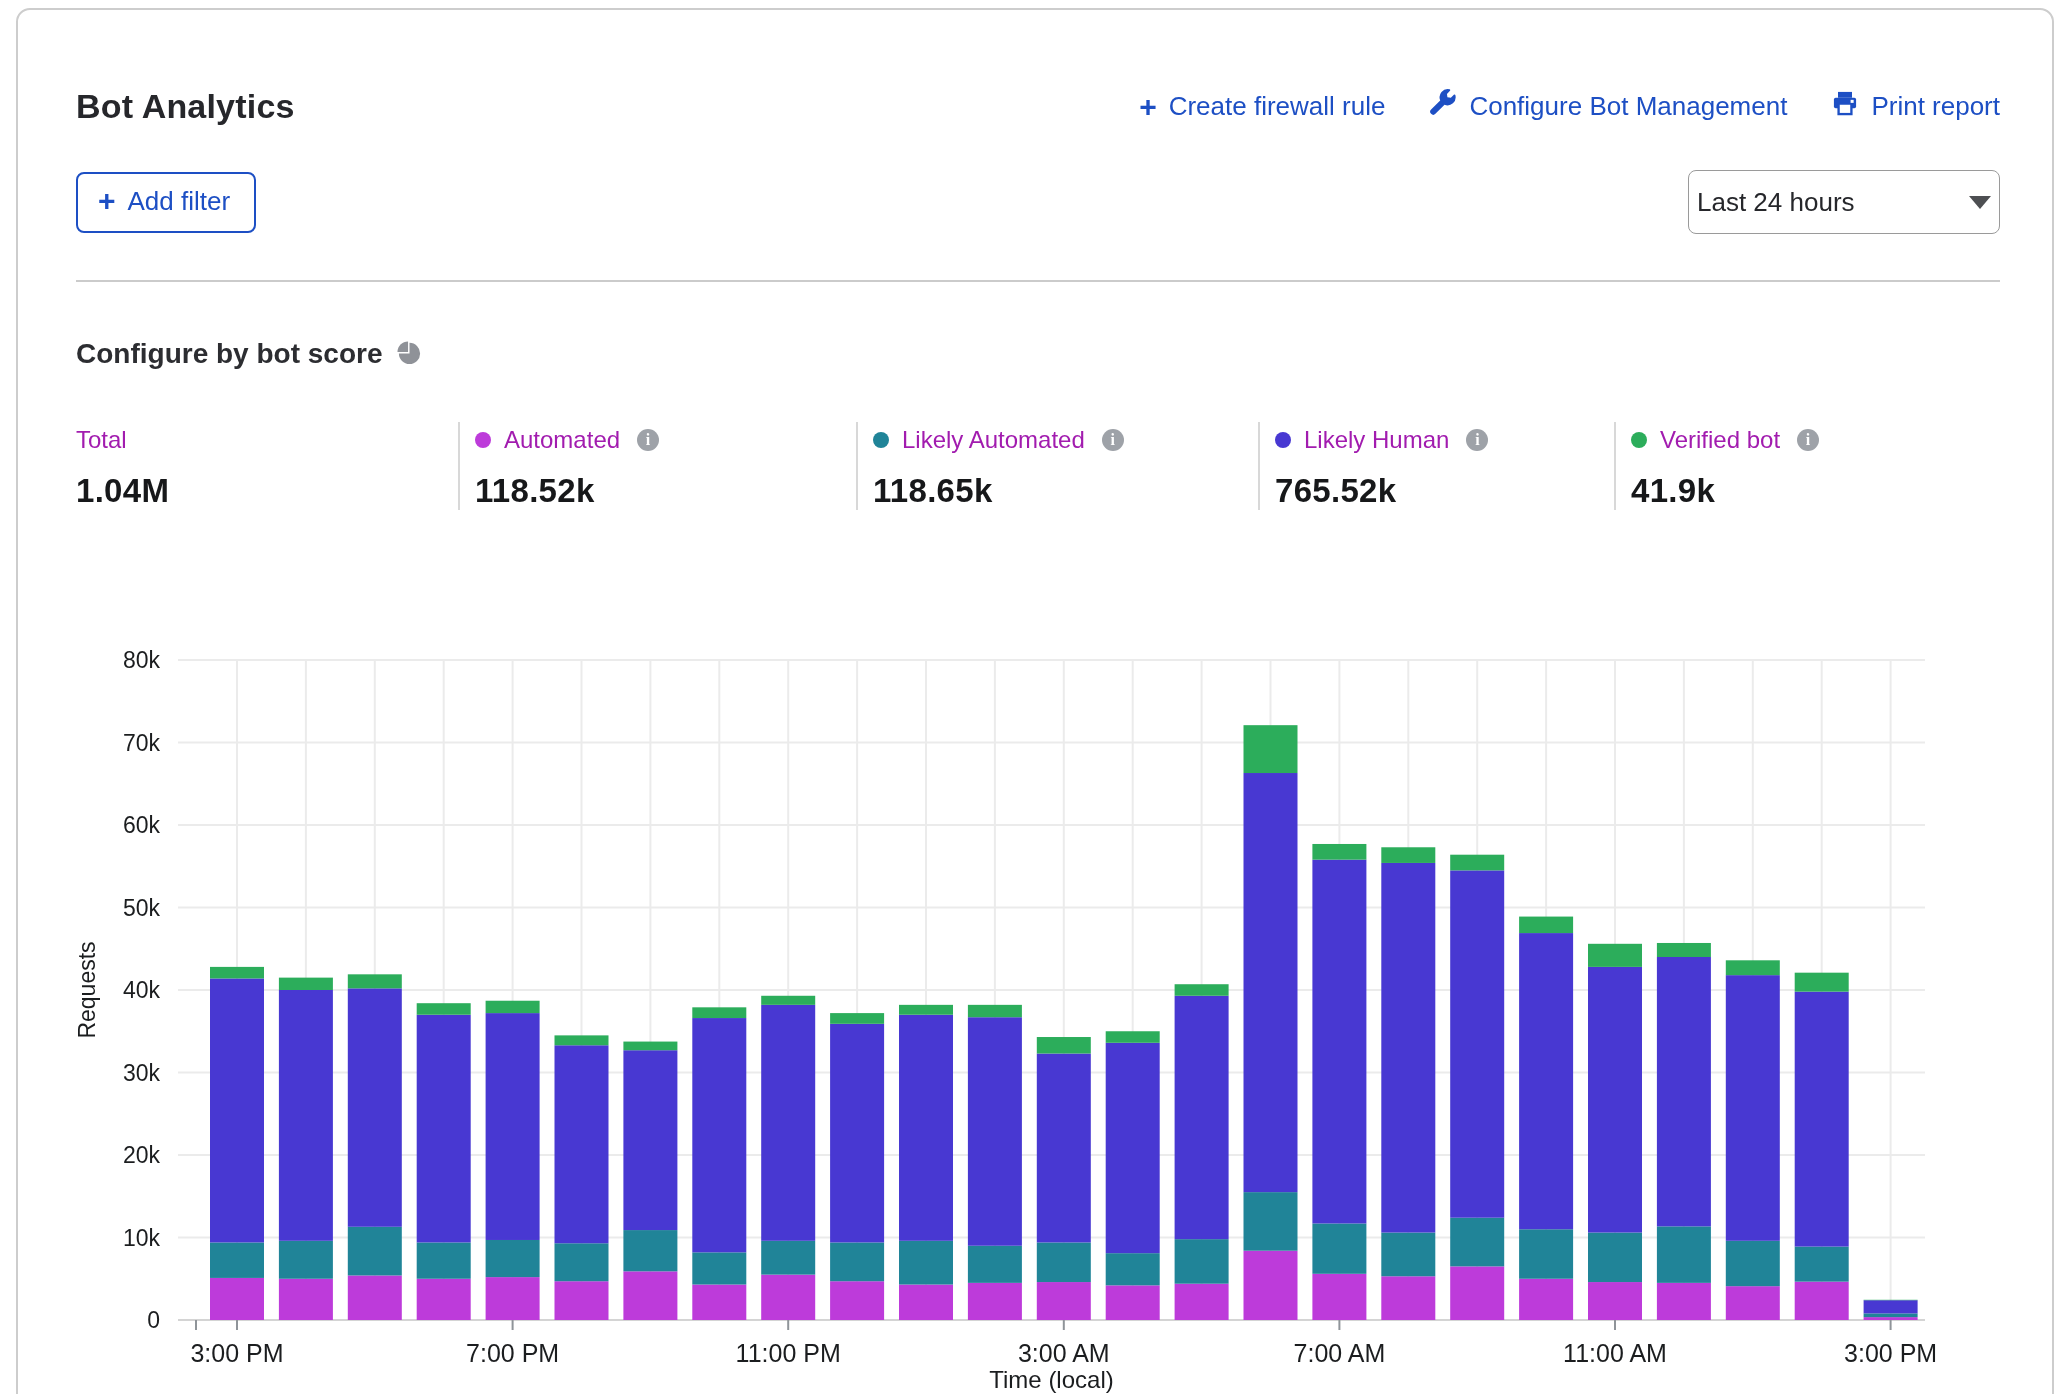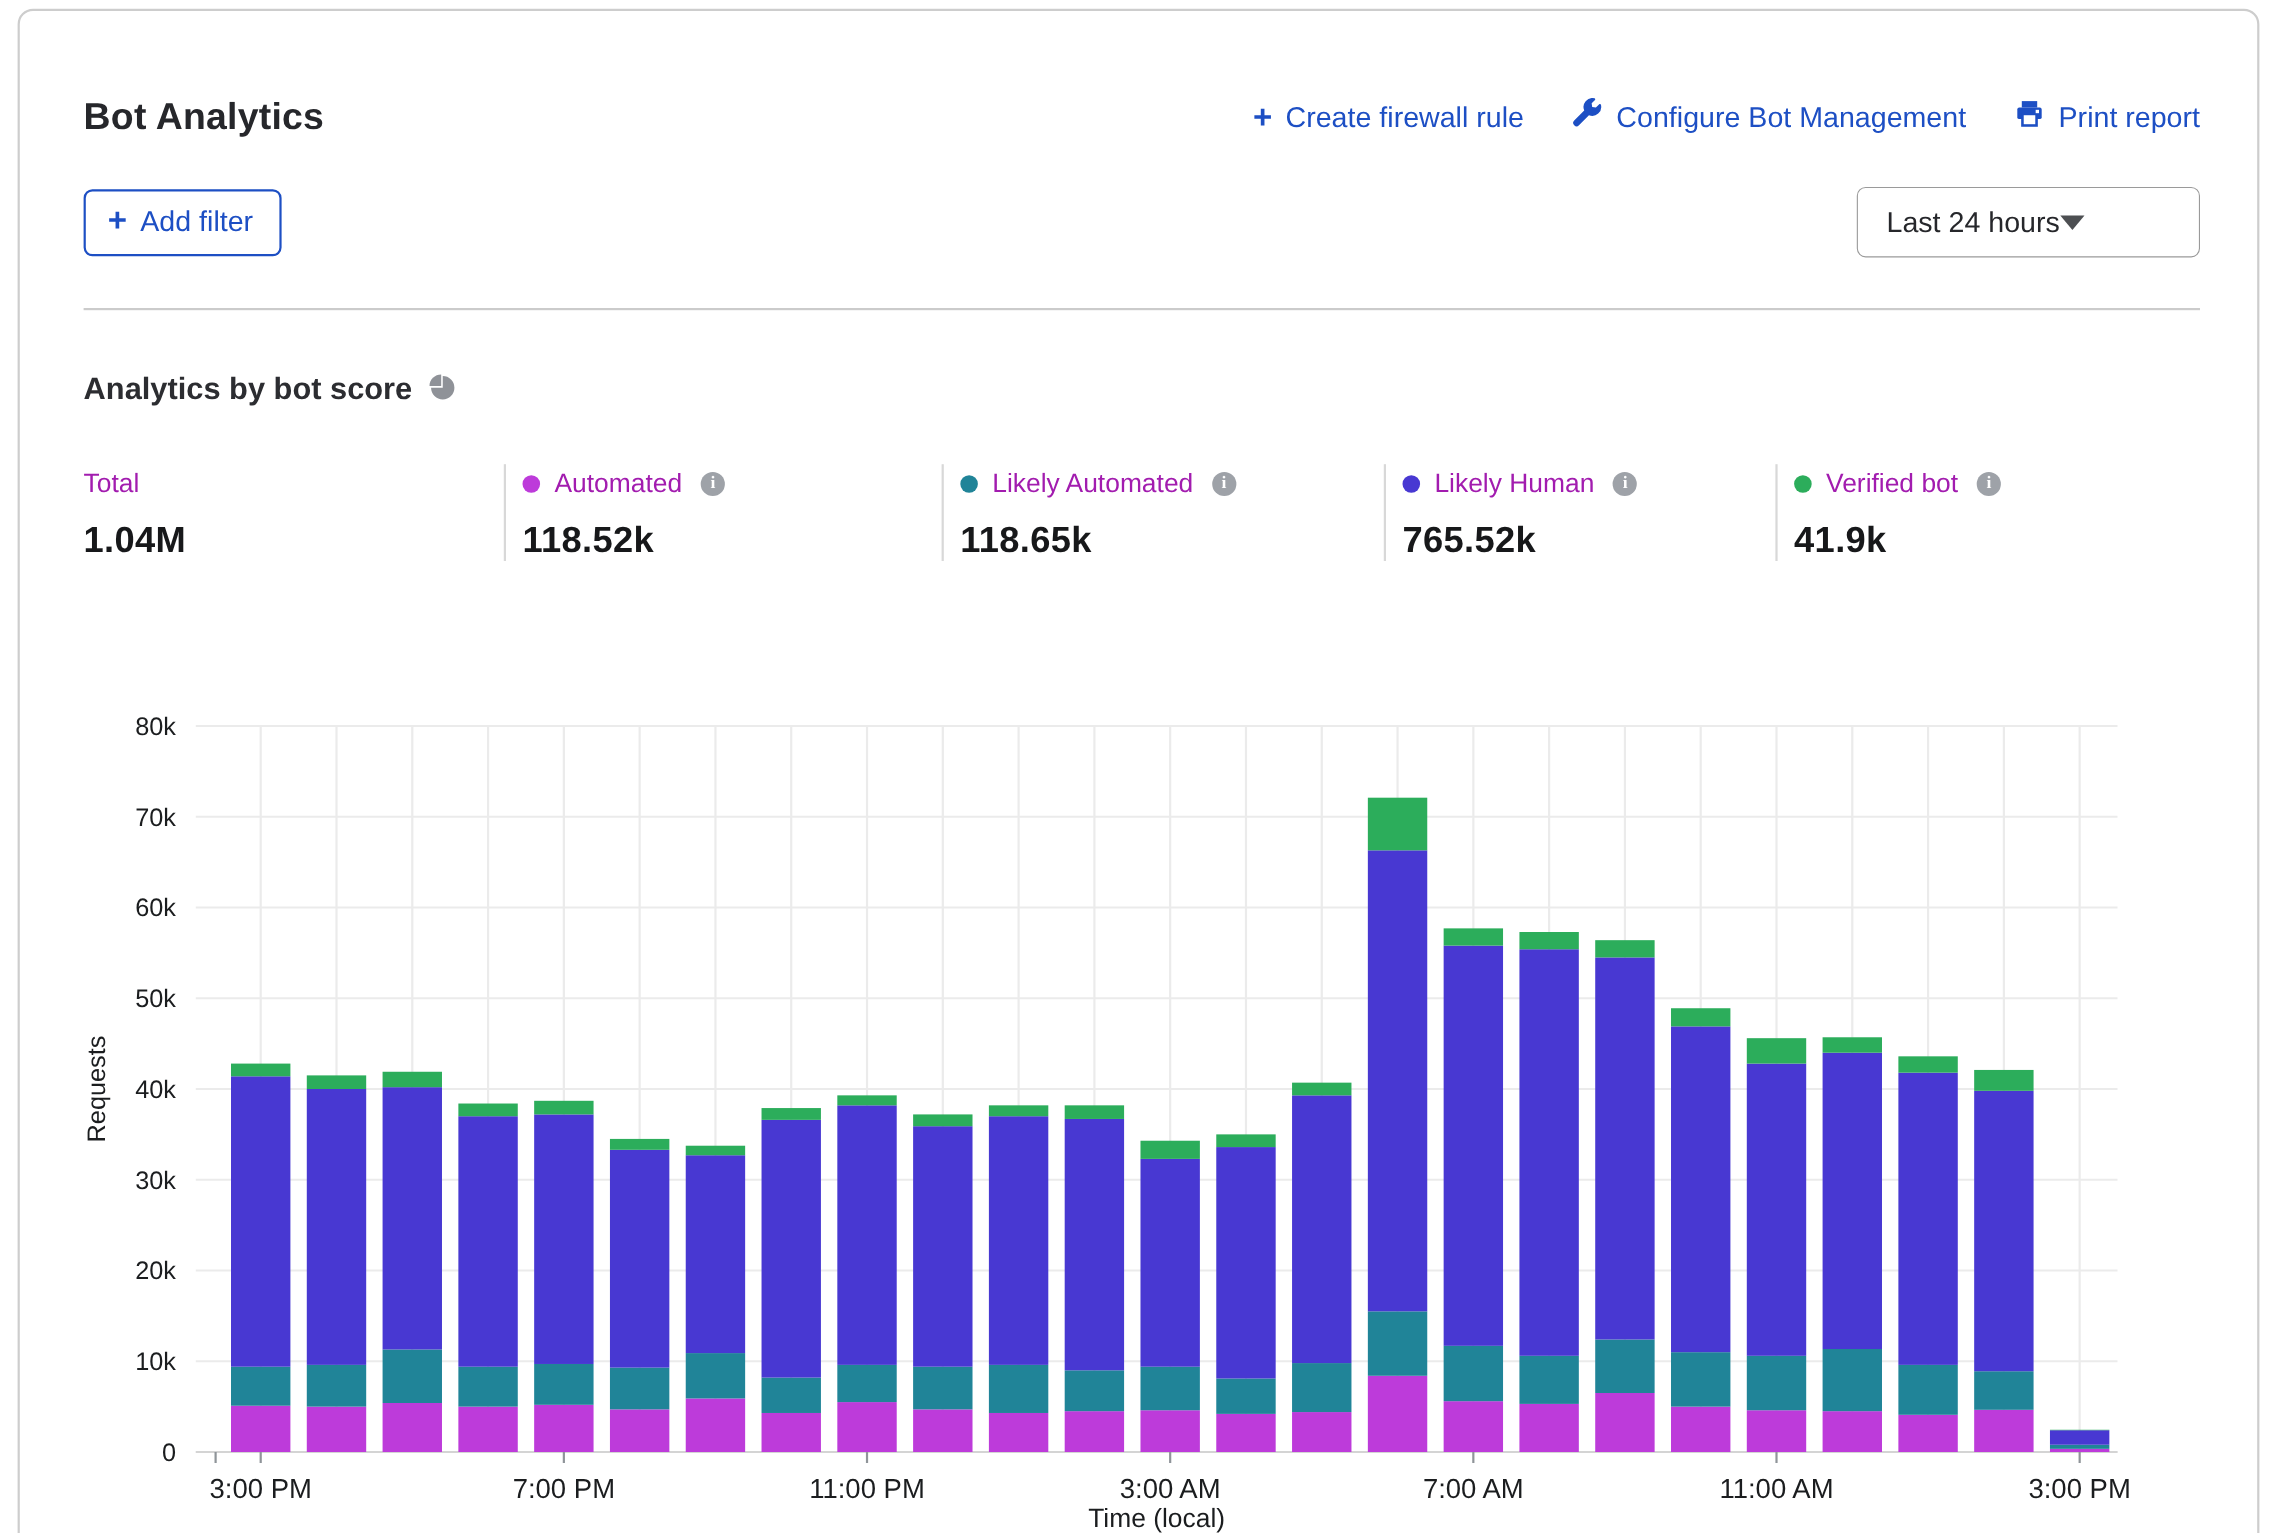--- a/index.html
+++ b/index.html
@@ -11,23 +11,23 @@
   .header-row1 { display: flex; align-items: center; justify-content: space-between; margin-top: 25px; }
   .page-title { font-size: 34px; font-weight: 700; color: #26272b; letter-spacing: .2px; }
   .actions { display: flex; align-items: center; gap: 44px; }
   .action-link { display: flex; align-items: center; gap: 12px; color: #1d4fc4;
     font-size: 26px; text-decoration: none; cursor: pointer; }
   .plus-glyph { font-size: 30px; font-weight: 700; line-height: 1; }
   .header-row2 { display: flex; align-items: center; justify-content: space-between; margin-top: 44px; }
   .add-filter-btn { display: flex; align-items: center; gap: 12px; border: 2px solid #1d4fc4;
     border-radius: 8px; background: #fff; color: #1d4fc4; font-size: 26px;
     padding: 12px 24px 14px 20px; cursor: pointer; font-family: inherit; }
-  .dropdown { display: flex; align-items: center; 
+  .dropdown { display: flex; align-items: center; justify-content: space-between;
     width: 312px; height: 64px; border: 1.5px solid #9a9a9a; border-radius: 8px;
-    padding: 0 26px; font-size: 26px; color: #26272b; cursor: pointer; background: #fff; }
+    padding: 0 8px; font-size: 26px; color: #26272b; cursor: pointer; background: #fff; }
   .caret-down { width: 0; height: 0; border-left: 11px solid transparent;
     border-right: 11px solid transparent; border-top: 13px solid #4d4f52; }
   .divider { border-bottom: 2px solid #cbcbcb; margin-top: 46px; }
   .section { padding: 56px 52px 0 58px; }
   .section-title-row { display: flex; align-items: center; gap: 14px; }
   .section-title { font-size: 28px; font-weight: 700; color: #2c2d31; }
   .stats { display: flex; margin-top: 52px; }
   .stat-col { padding-right: 20px; }
   .stat-col + .stat-col { border-left: 2px solid #d8d8d8; padding-left: 15px; }
   .stat-col-0 { width: 382px; }
@@ -86,21 +86,21 @@
       <div class="dropdown">
         <span>Last 24 hours</span>
         <span class="caret-down"></span>
       </div>
     </div>
     <div class="divider"></div>
   </div>
 
   <div class="section">
     <div class="section-title-row">
-      <div class="section-title">Analytics by bot score</div>
+      <div class="section-title">Configure by bot score</div>
       <span>
         <svg width="27" height="27" viewBox="-2 -2 28 28">
           <path fill="#8f9298" d="M12 13 L12 2 A11 11 0 1 1 1 13 Z"></path>
           <path fill="#8f9298" d="M10.5 11.5 L10.5 0.5 A11 11 0 0 0 -0.5 11.5 Z"></path>
         </svg>
       </span>
     </div>
 
     <div class="stats">
       <div class="stat-col stat-col-0">

